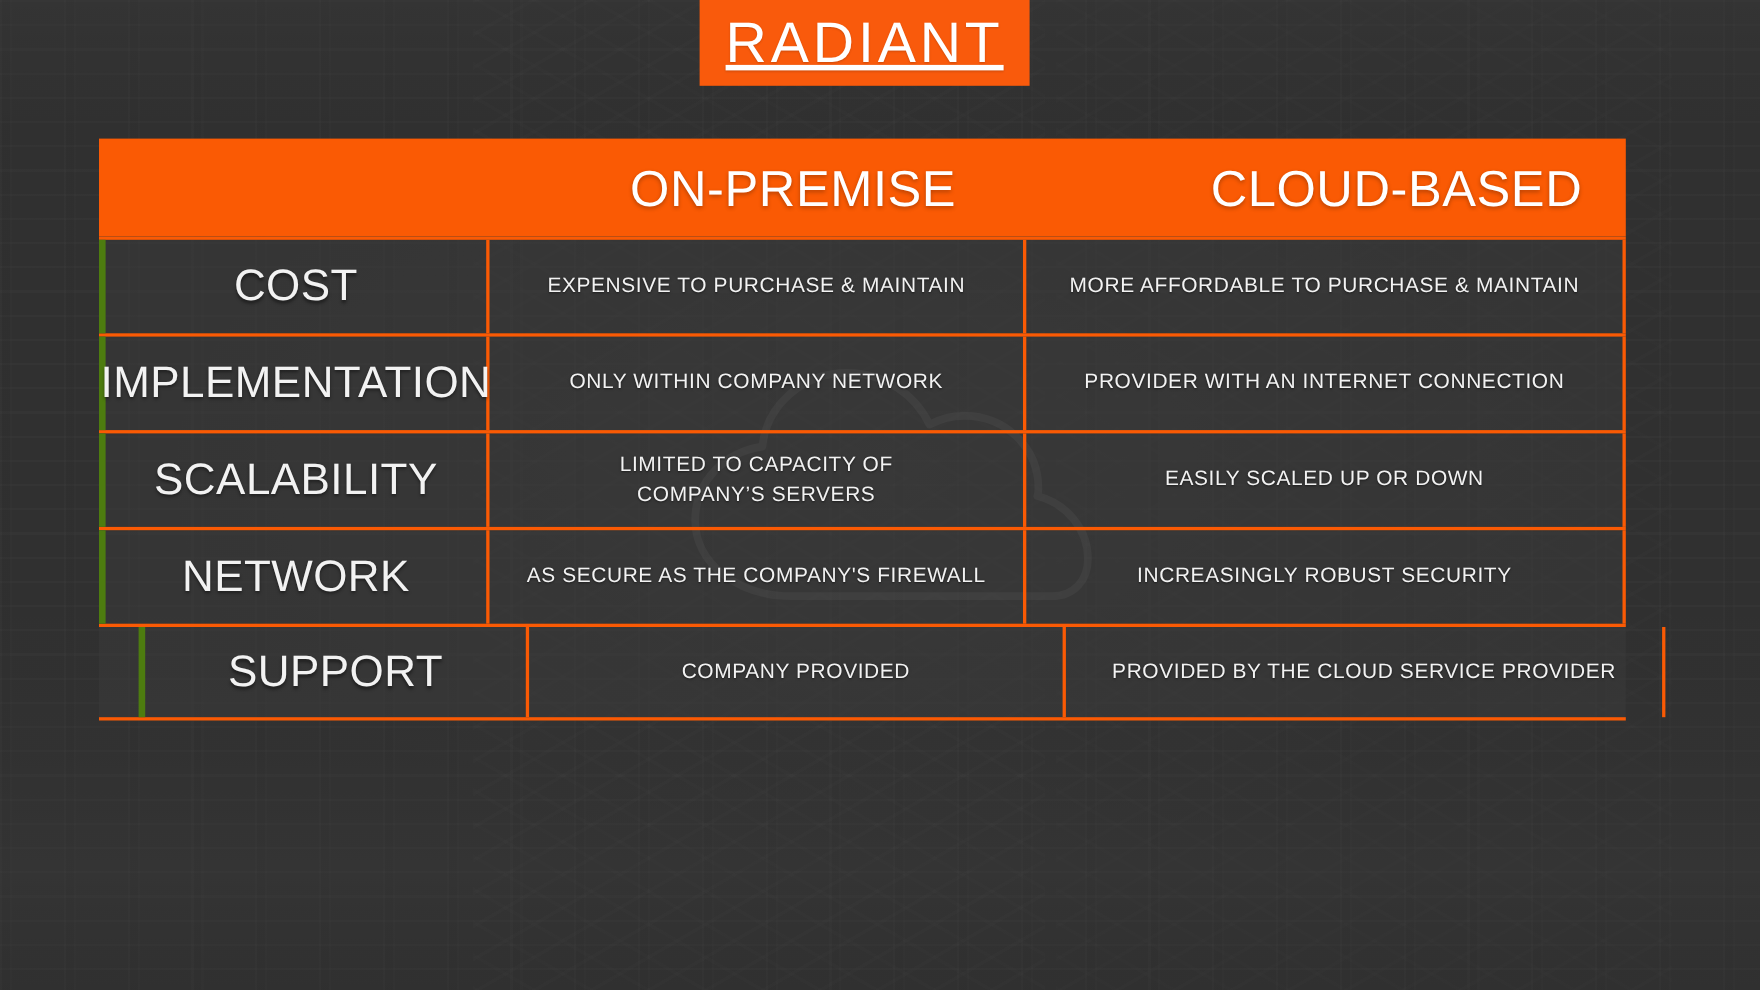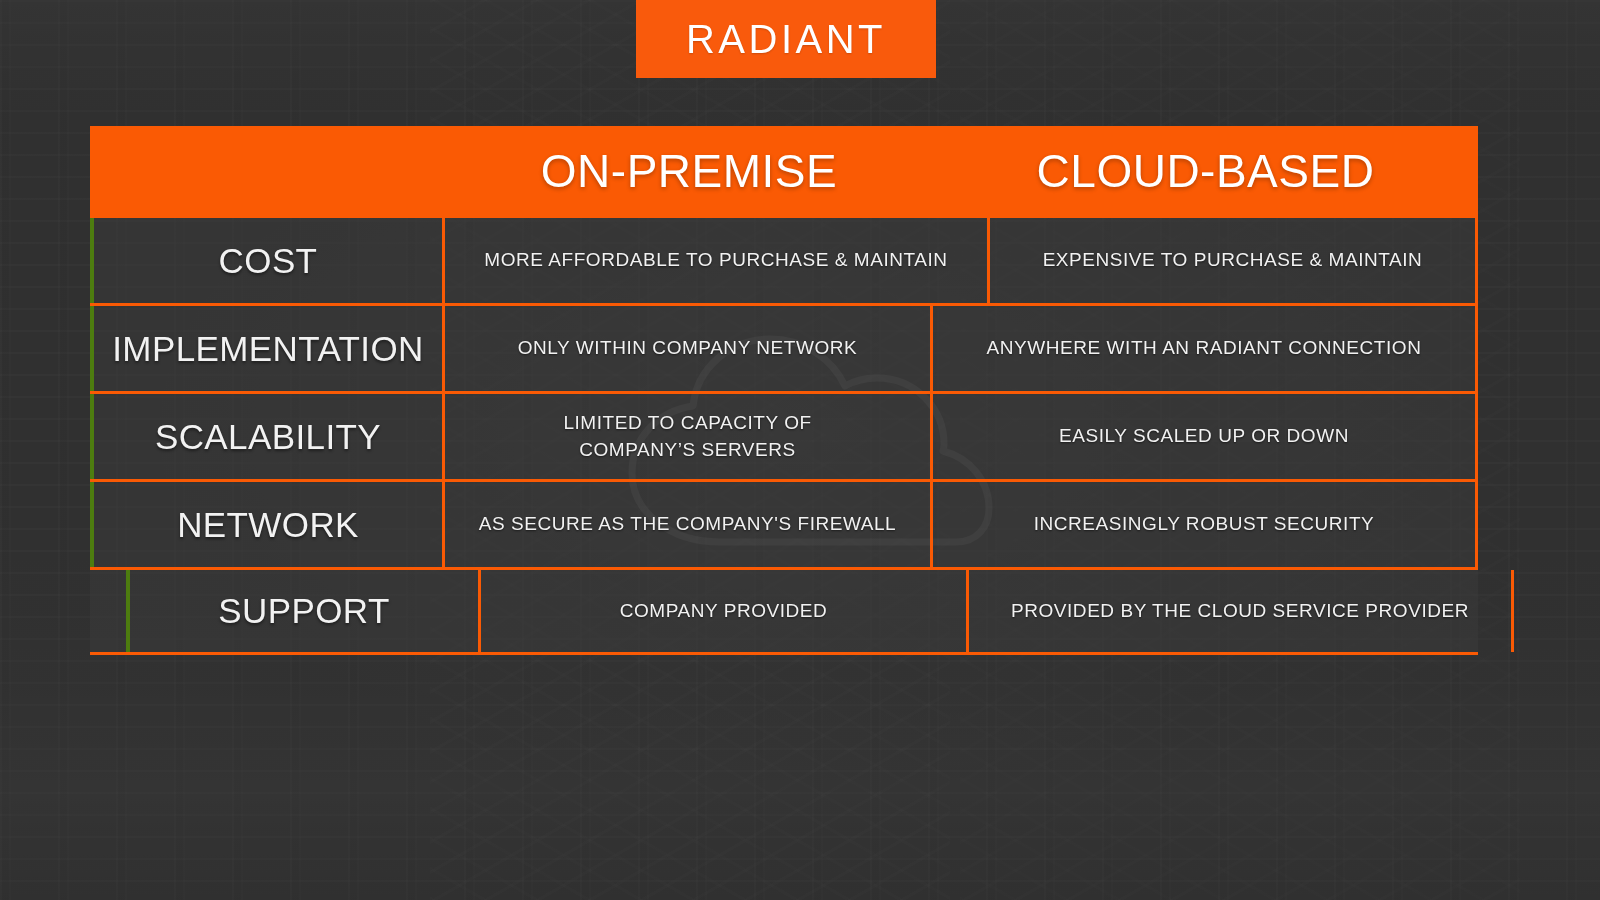--- a/index.html
+++ b/index.html
@@ -74,42 +74,44 @@
   
   .logo-banner {
     position:absolute; left:636px; top:0;
     width:300px; height:78px;
     background:#F95A0C;
     display:flex; align-items:center; justify-content:center;
     z-index:5;
   }
   .logo-text {
     color:#ffffff;
-    font-size:40px;
+    font-size:52px;
     font-weight:300;
     letter-spacing:3.5px;
     line-height:1;
     white-space:nowrap;
     text-shadow:0 1px 2px rgba(0,0,0,.18);
+    text-decoration:underline;
   }
 
   
   .table {
     position:absolute;
     left:90px; top:126px;
     width:1388px; height:706px;
     z-index:4;
   }
 
   .trow { display:flex; width:100%; }
 
   
   .thead {
     height:89px;
     background:#FA5A04;
+    gap:32px;
   }
   .th {
     display:flex; align-items:center; justify-content:center;
     color:#ffffff;
     font-size:46px;
     font-weight:400;
     letter-spacing:.5px;
     line-height:1;
     text-shadow:0 2px 4px rgba(0,0,0,.28);
     white-space:nowrap;
@@ -129,26 +131,26 @@
   }
   .tbody-row:last-child { border-bottom:3px solid #FA5A04;padding-left:36px; }
 
   .cell {
     display:flex; align-items:center; justify-content:center;
     text-align:center;
     color:#f2f2f2;
     padding:0 8px;
   }
   .cell.label {
-    font-size:35px;
+    font-size:40px;
     font-weight:300;
     letter-spacing:.4px;
     text-shadow:0 2px 3px rgba(0,0,0,.45);
     border-right:3px solid #FA5A04;
-    border-left:4px solid #4d7c0f;
+    border-left:6px solid #4d7c0f;
   }
   .cell.value {
     font-size:19px;
     font-weight:300;
     letter-spacing:.55px;
     line-height:1.38;
     text-shadow:0 1px 2px rgba(0,0,0,.55);
     border-right:3px solid #FA5A04;
   }
   .cell.value.on { border-right:3px solid #FA5A04; }
@@ -179,30 +181,30 @@
   <div class="table">
 
     <div class="trow thead">
       <div class="th blank c-label"></div>
       <div class="th c-on">ON-PREMISE</div>
       <div class="th c-cloud">CLOUD-BASED</div>
     </div>
 
     <div class="trow tbody-row">
       <div class="cell label c-label">COST</div>
+      <div class="cell value on c-on">EXPENSIVE TO PURCHASE &amp; MAINTAIN</div>
       <div class="cell value c-cloud">MORE AFFORDABLE TO PURCHASE &amp; MAINTAIN</div>
-      <div class="cell value on c-on">EXPENSIVE TO PURCHASE &amp; MAINTAIN</div>
     </div>
 
 
 
     <div class="trow tbody-row">
       <div class="cell label c-label">IMPLEMENTATION</div>
       <div class="cell value on c-on">ONLY  WITHIN COMPANY NETWORK</div>
-      <div class="cell value c-cloud">ANYWHERE WITH AN RADIANT CONNECTION</div>
+      <div class="cell value c-cloud">PROVIDER WITH AN INTERNET CONNECTION</div>
     </div>
 
     <div class="trow tbody-row">
       <div class="cell label c-label">SCALABILITY</div>
       <div class="cell value on c-on">
         <span>
           <span class="ml">LIMITED TO CAPACITY OF</span>
           <span class="ml">COMPANY’S SERVERS</span>
         </span>
       </div>

